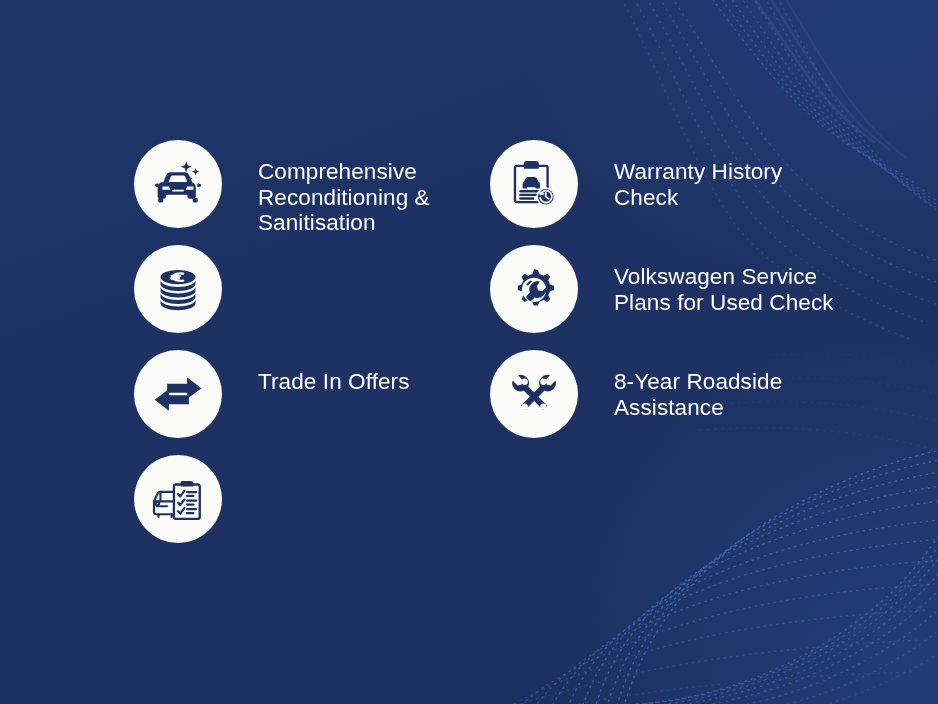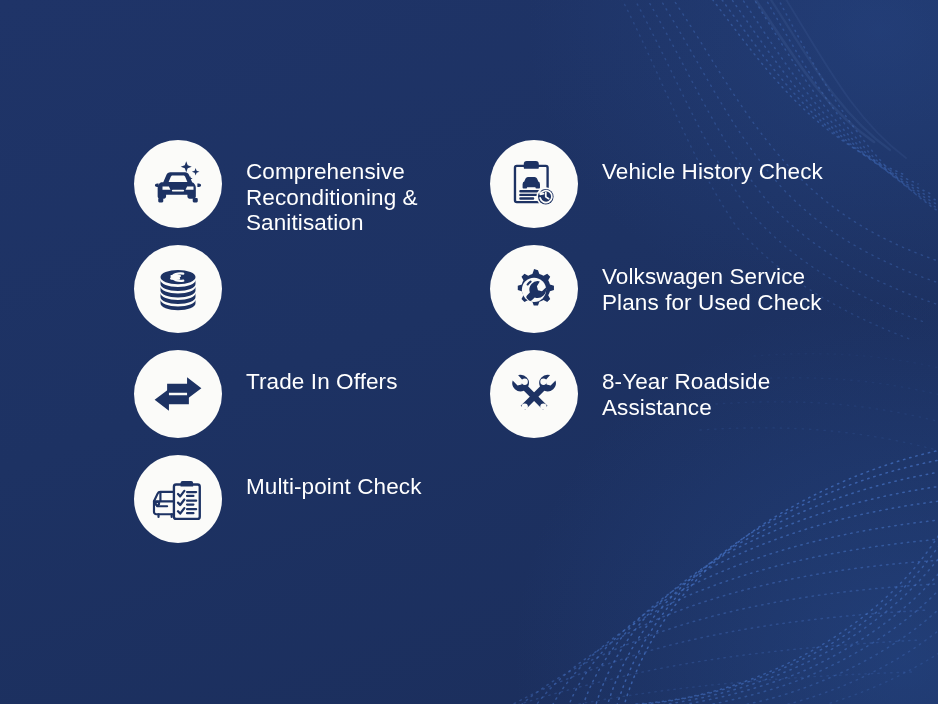--- a/index.html
+++ b/index.html
@@ -52,21 +52,21 @@
     top: 140px;
     width: 700px;
     display: grid;
     grid-template-columns: 356px 344px;
     grid-auto-rows: 105px;
     align-items: start;
   }
   .benefit-item {
     display: flex;
     align-items: flex-start;
-    gap: 24px;
+    gap: 36px;
   }
   .icon-badge {
     flex: 0 0 auto;
     width: 88px;
     height: 88px;
     border-radius: 50%;
     background: #fbfbf9;
     display: flex;
     align-items: center;
     justify-content: center;
@@ -202,21 +202,21 @@
 
           <circle cx="45" cy="46" r="10.5" fill="#fbfbf9"></circle>
           <circle cx="45" cy="46" r="8.6" fill="#1d3263"></circle>
           <g fill="none" stroke="#fbfbf9" stroke-width="1.9" stroke-linecap="round" stroke-linejoin="round">
             <path d="M45 41.4 v4.8 l3.2 2.0"></path>
             <path d="M39.2 43.2 a6.6 6.6 0 1 1 -0.4 4.2"></path>
             <path d="M38.3 39.6 l0.7 3.9 3.6 -0.9" stroke-width="1.8"></path>
           </g>
         </svg>
       </div>
-      <div class="benefit-label">Vehicle History Check</div>
+      <div class="benefit-label">Warranty History Check</div>
     </div>
 
     <div class="benefit-item">
       <div class="icon-badge">
         <svg width="56" height="56" viewBox="0 0 64 64" xmlns="http://www.w3.org/2000/svg">
           <g fill="#1d3263">
 
             <path d="M12 44.0 c0 4.6 9 8.0 20 8.0 s20 -3.4 20 -8.0 v4.4 c0 4.6 -9 8.0 -20 8.0 s-20 -3.4 -20 -8.0z"></path>
             <path d="M12 36.6 c0 4.6 9 8.0 20 8.0 s20 -3.4 20 -8.0 v4.4 c0 4.6 -9 8.0 -20 8.0 s-20 -3.4 -20 -8.0z"></path>
             <path d="M12 29.2 c0 4.6 9 8.0 20 8.0 s20 -3.4 20 -8.0 v4.4 c0 4.6 -9 8.0 -20 8.0 s-20 -3.4 -20 -8.0z"></path>
@@ -305,17 +305,16 @@
             <path d="M32.0 26.5 l2.4 2.6 4.6 -6.0"></path>
             <path d="M32.0 36.0 l2.4 2.6 4.6 -6.0"></path>
             <path d="M32.0 45.5 l2.4 2.6 4.6 -6.0"></path>
 
             <path d="M42.0 24.3 h10.0 M42.0 28.6 h7.0"></path>
             <path d="M42.0 33.8 h10.0 M42.0 38.1 h7.0"></path>
             <path d="M42.0 43.3 h10.0 M42.0 47.6 h7.0"></path>
           </g>
         </svg>
       </div>
-      <div class="benefit-label">Multi-point Check</div>
     </div>
 
   </div>
 </div>
 
 </body></html>

